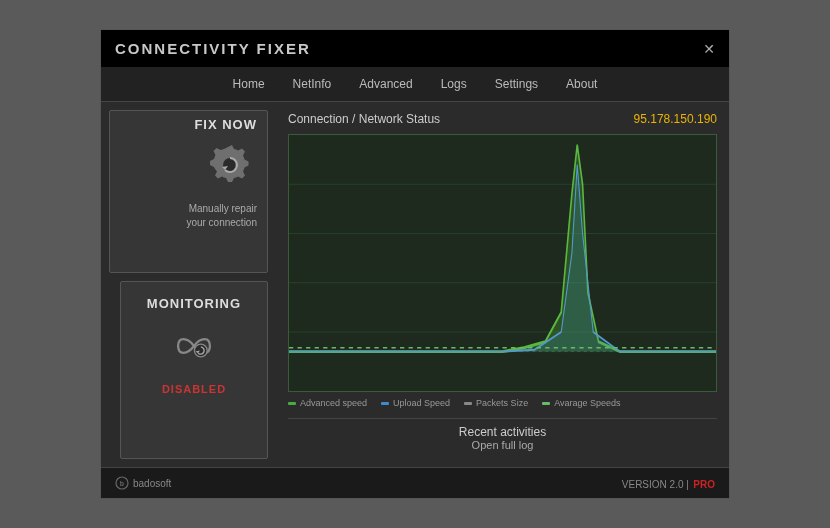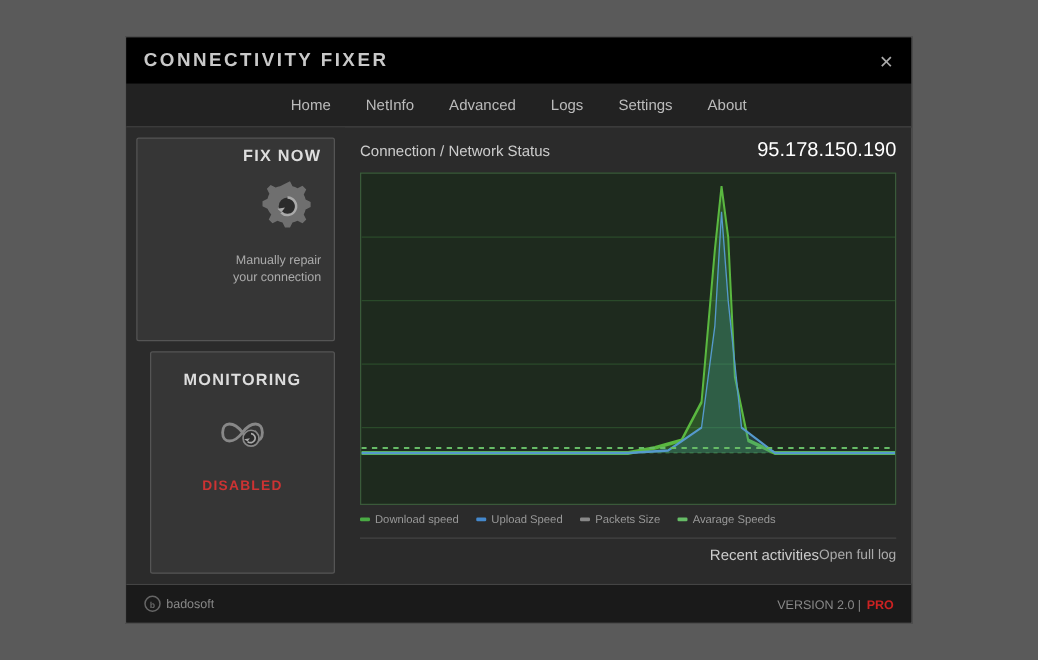--- a/index.html
+++ b/index.html
@@ -135,22 +135,22 @@
       justify-content: space-between;
       align-items: center;
       margin-bottom: 8px;
       gap: 20px;
     }
     .status-title {
       color: #ccc;
       font-size: 12px;
     }
     .status-ip {
-      color: #ffffff;
-      font-size: 16px;
+      color: #eab308;
+      font-size: 12px;
     }
     .chart-area {
       flex: 1;
       background: #1e2a1e;
       border: 1px solid #3a5a3a;
       position: relative;
       margin-bottom: 6px;
       overflow: hidden;
     }
     .chart-svg {
@@ -170,24 +170,25 @@
       font-size: 9px;
       color: #999;
     }
     .legend-dot {
       width: 8px;
       height: 3px;
       border-radius: 1px;
     }
     .recent-header {
       display: flex;
-      justify-content: flex-end;
+      justify-content: center;
       align-items: center;
       padding: 6px 0;
       border-top: 1px solid #444;
+      flex-direction: column;
     }
     .recent-title {
       color: #ccc;
       font-size: 12px;
     }
     .open-log-link {
       color: #aaa;
       font-size: 11px;
       cursor: pointer;
       text-decoration: none;
@@ -293,21 +294,21 @@
 
           <polyline points="0,110 100,110 200,110 230,109 255,100 265,60 270,15 275,50 285,100 310,110 400,110" fill="rgba(60,140,200,0.2)" stroke="#5599cc" stroke-width="1"></polyline>
 
           <line x1="0" y1="108" x2="400" y2="108" stroke="#66bb66" stroke-width="0.8" stroke-dasharray="4,4"></line>
         </svg>
       </div>
 
       <div class="chart-legend">
         <div class="legend-item">
           <div class="legend-dot" style="background:#4aaa44;"></div>
-          <span>Download speed</span>
+          <span>Advanced speed</span>
         </div>
         <div class="legend-item">
           <div class="legend-dot" style="background:#4488cc;"></div>
           <span>Upload Speed</span>
         </div>
         <div class="legend-item">
           <div class="legend-dot" style="background:#888888;"></div>
           <span>Packets Size</span>
         </div>
         <div class="legend-item">

